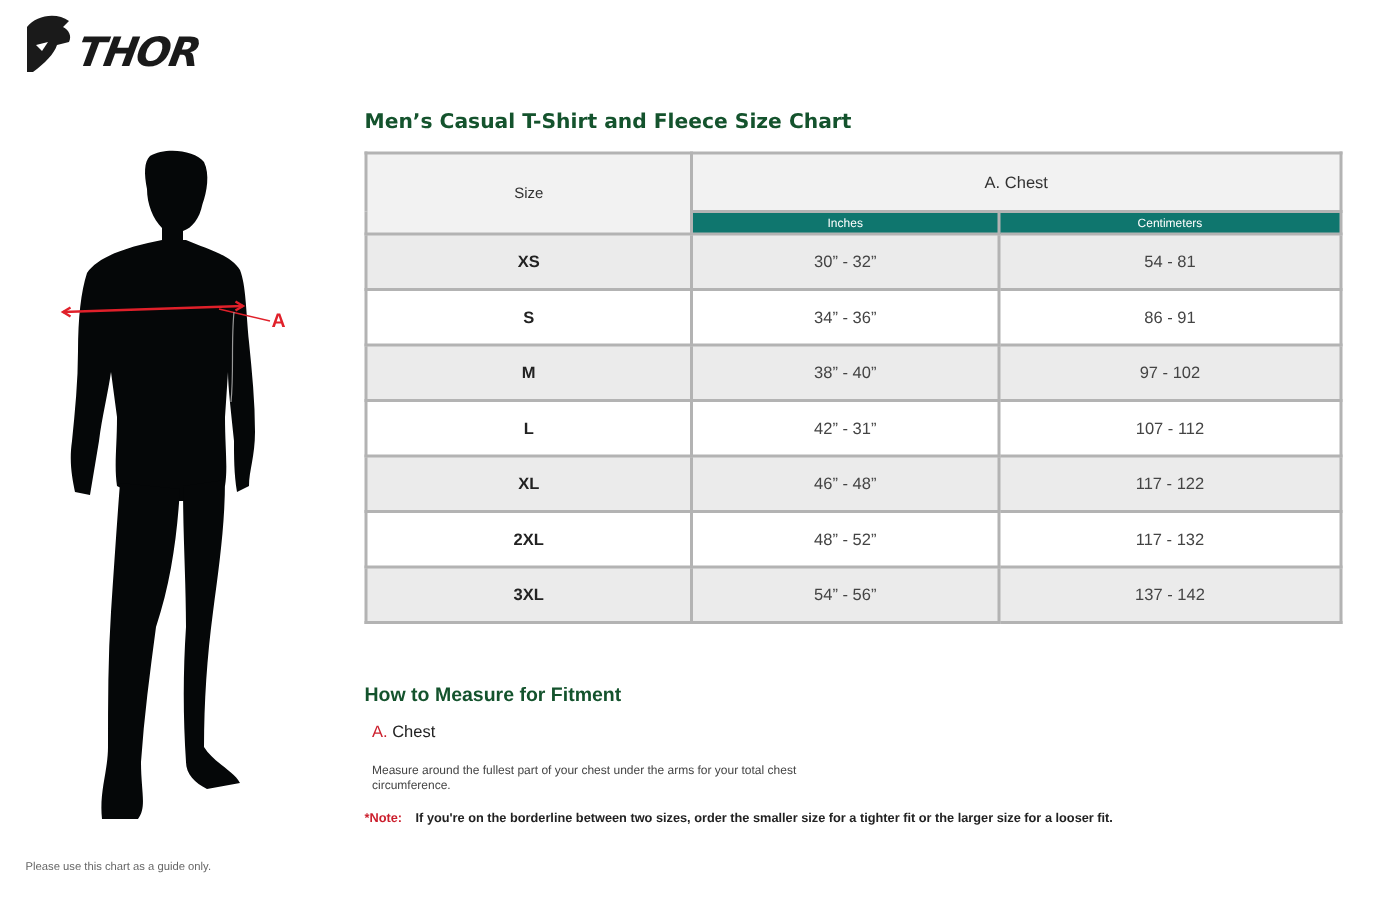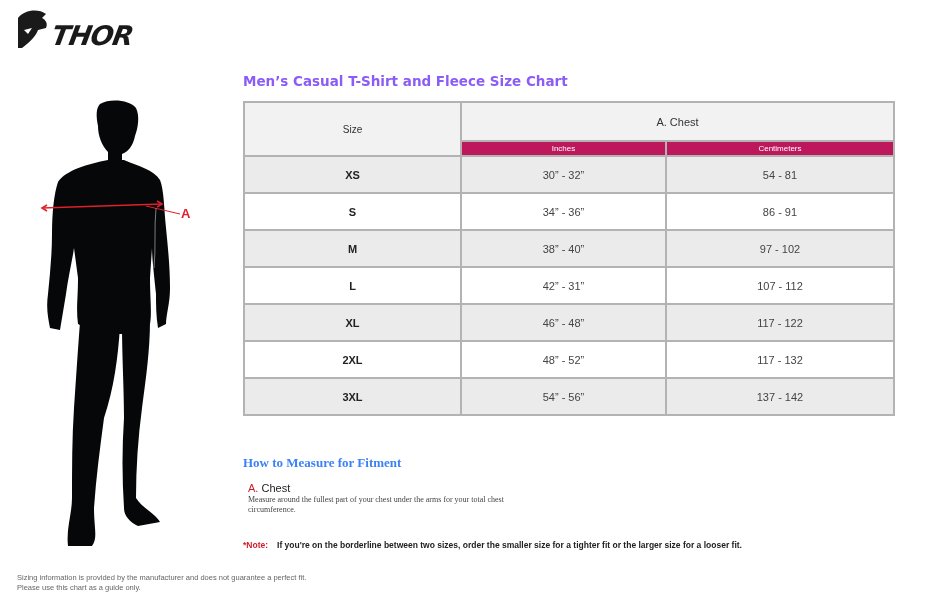--- a/index.html
+++ b/index.html
@@ -4,36 +4,36 @@
 <style>
   html, body { margin:0; padding:0; background:#ffffff; }
   body { width:928px; height:598px; position:relative; overflow:hidden; font-family:"DejaVu Sans", sans-serif; color:#222; }
 
   .logo { position:absolute; left:16px; top:8px; width:135px; height:44px; }
   .logo-text { position:absolute; left:36px; top:12px; font-family:"DejaVu Sans", sans-serif; font-weight:bold; font-style:italic; font-size:27px; letter-spacing:-1px; color:#1a1a1a; transform:skewX(-10deg); }
 
   .figure { position:absolute; left:38px; top:98px; width:160px; height:455px; }
   .marker-a { position:absolute; left:181px; top:206px; color:#e0202a; font-family:"Liberation Sans", sans-serif; font-weight:bold; font-size:13px; }
 
-  .title { position:absolute; left:243px; top:73px; font-family:"DejaVu Sans", sans-serif; font-weight:bold; font-size:13.5px; color:#8b5cf6; }
+  .title { position:absolute; left:243px; top:73px; font-family:"DejaVu Sans", sans-serif; font-weight:bold; font-size:13.5px; color:#14532d; }
 
   table.chart { position:absolute; left:243px; top:101px; width:652px; border-collapse:collapse; font-family:"Liberation Sans", sans-serif; font-size:11px; }
   table.chart td, table.chart th { border:2px solid #b3b3b3; padding:0; text-align:center; font-weight:normal; }
   th.size-h { background:#f2f2f2; height:52px; width:215px; font-size:10px; color:#333; }
   th.group-h { background:#f2f2f2; height:37px; font-size:11px; color:#333; }
-  th.sub-h { background:#be185d; color:#fff; font-size:8px; font-weight:bold; height:13px; border-top:1px solid #b3b3b3; border-bottom:2px solid #b3b3b3; }
+  th.sub-h { background:#0f766e; color:#fff; font-size:8px; font-weight:bold; height:13px; border-top:1px solid #b3b3b3; border-bottom:2px solid #b3b3b3; }
   tr.row td { height:35px; color:#444; }
   tr.row td.size { font-weight:bold; color:#222; }
   tr.shade td { background:#ebebeb; }
   tr.plain td { background:#ffffff; }
 
-  .measure-h { position:absolute; left:243px; top:455px; font-family:Liberation Serif, serif; font-weight:bold; font-size:13px; color:#3b82f6; }
+  .measure-h { position:absolute; left:243px; top:455px; font-family:Liberation Sans, sans-serif; font-weight:bold; font-size:13px; color:#14532d; }
   .m-label { position:absolute; left:248px; top:482px; font-family:"Liberation Sans", sans-serif; font-size:11px; color:#222; }
   .m-label .letter { color:#cc1f2d; }
-  .m-desc { position:absolute; left:248px; top:495px; width:300px; font-family:Liberation Serif, serif; font-size:8px; line-height:10px; color:#444; }
+  .m-desc { position:absolute; left:248px; top:509px; width:300px; font-family:Liberation Sans, sans-serif; font-size:8px; line-height:10px; color:#444; }
   .note { position:absolute; left:243px; top:540px; font-family:"Liberation Sans", sans-serif; font-size:8.5px; font-weight:bold; color:#222; }
   .note .note-label { color:#cc1f2d; margin-right:9px; }
   .footer { position:absolute; left:17px; top:573px; font-family:"Liberation Sans", sans-serif; font-size:7.5px; line-height:10px; color:#666; }
 </style>
 </head>
 <body>
 
 <div class="logo">
   <svg width="36" height="44" viewBox="0 0 36 44" style="position:absolute;left:0;top:0;">
     <path d="M2 10 C8 2, 22 0, 30 6 L26 10 C30 12, 32 16, 30 20 L22 22 C20 28, 14 34, 6 40 L2 40 Z" fill="#1a1a1a"></path>
@@ -120,15 +120,14 @@
 <div class="m-label">
   <span class="letter">A.</span><span> Chest</span>
 </div>
 <div class="m-desc">Measure around the fullest part of your chest under the arms for your total chest circumference.</div>
 
 <div class="note">
   <span class="note-label">*Note:</span><span>If you're on the borderline between two sizes, order the smaller size for a tighter fit or the larger size for a looser fit.</span>
 </div>
 
 <div class="footer">
-  <div>Sizing information is provided by the manufacturer and does not guarantee a perfect fit.</div>
   <div>Please use this chart as a guide only.</div>
 </div>
 
 </body></html>

